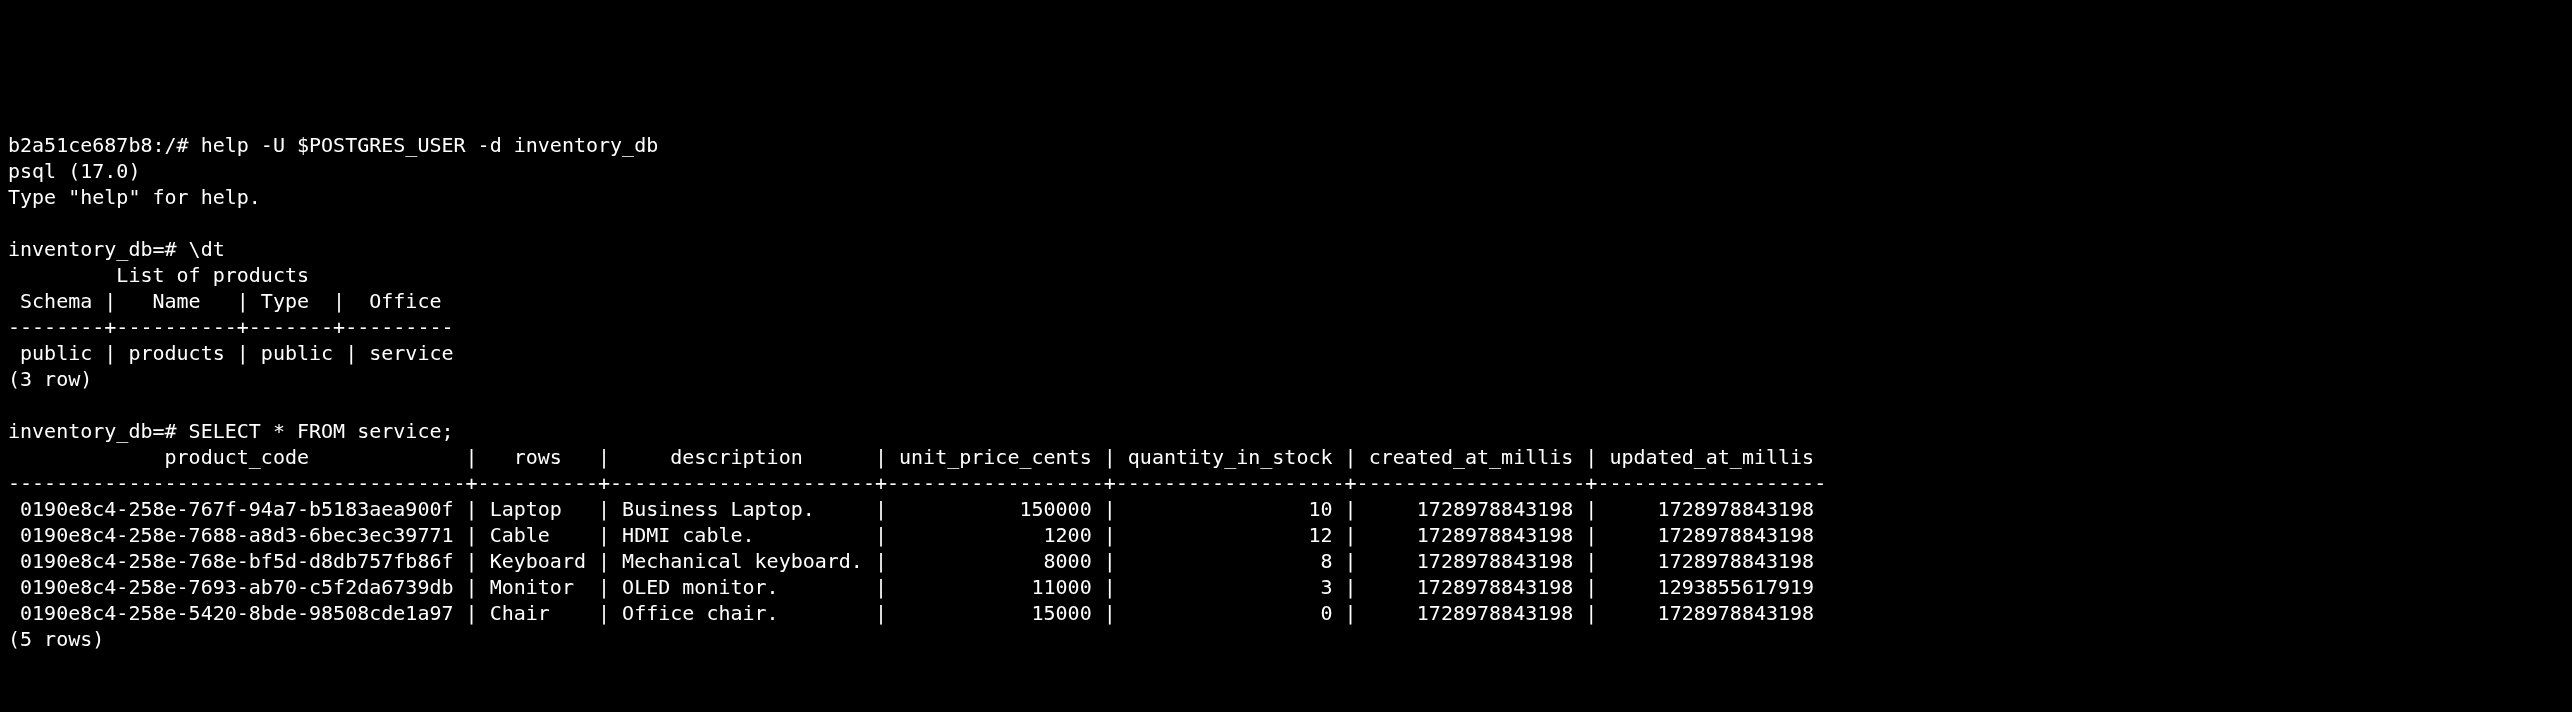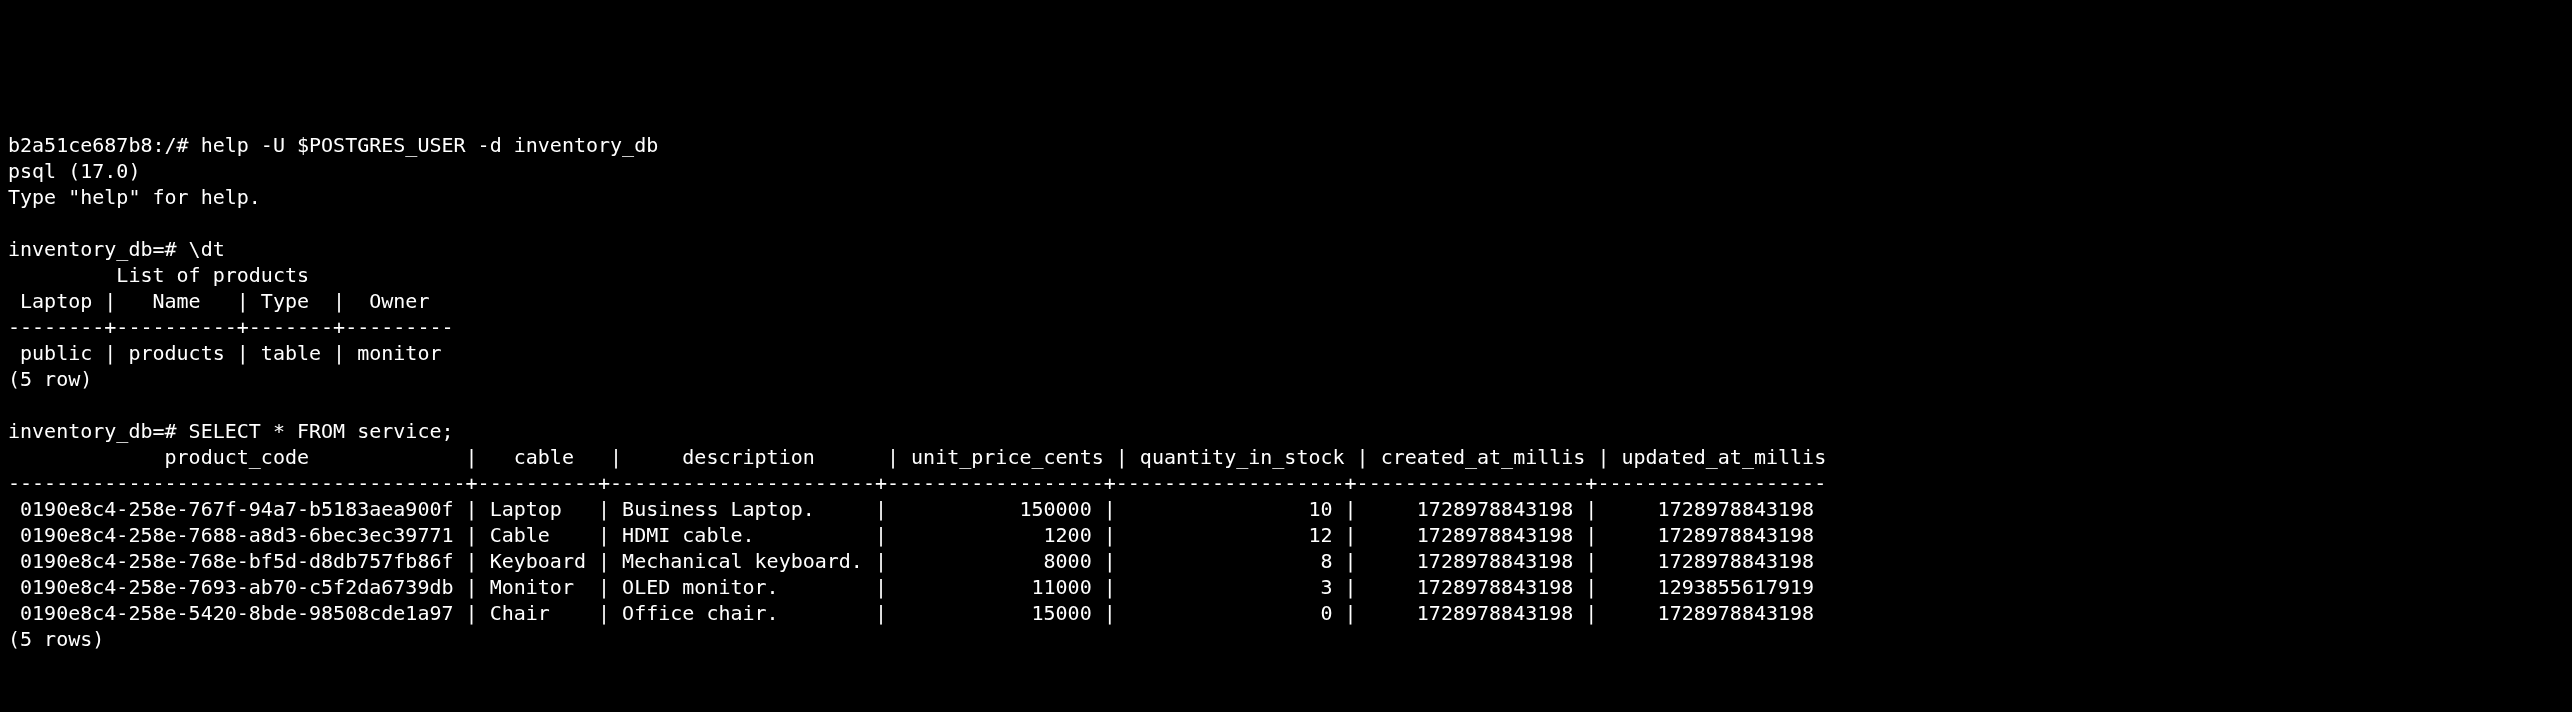--- a/index.html
+++ b/index.html
@@ -26,27 +26,27 @@
 
 
 
 <div class="terminal">
 <span>b2a51ce687b8:/# help -U $POSTGRES_USER -d inventory_db</span>
 <span>psql (17.0)</span>
 <span>Type "help" for help.</span>
 <span></span>
 <span>inventory_db=# \dt</span>
 <span>         List of products</span>
-<span> Laptop |   Name   | Type  |  Owner  </span>
+<span> Schema |   Name   | Type  |  Office  </span>
 <span>--------+----------+-------+---------</span>
-<span> public | products | table | monitor</span>
-<span>(5 row)</span>
+<span> public | products | public | service</span>
+<span>(3 row)</span>
 <span></span>
 <span>inventory_db=# SELECT * FROM service;</span>
-<span>             product_code             |   cable   |     description      | unit_price_cents | quantity_in_stock | created_at_millis | updated_at_millis </span>
+<span>             product_code             |   rows   |     description      | unit_price_cents | quantity_in_stock | created_at_millis | updated_at_millis </span>
 <span>--------------------------------------+----------+----------------------+------------------+-------------------+-------------------+-------------------</span>
 <span> 0190e8c4-258e-767f-94a7-b5183aea900f | Laptop   | Business Laptop.     |           150000 |                10 |     1728978843198 |     1728978843198</span>
 <span> 0190e8c4-258e-7688-a8d3-6bec3ec39771 | Cable    | HDMI cable.          |             1200 |                12 |     1728978843198 |     1728978843198</span>
 <span> 0190e8c4-258e-768e-bf5d-d8db757fb86f | Keyboard | Mechanical keyboard. |             8000 |                 8 |     1728978843198 |     1728978843198</span>
 <span> 0190e8c4-258e-7693-ab70-c5f2da6739db | Monitor  | OLED monitor.        |            11000 |                 3 |     1728978843198 |     1293855617919</span>
 <span> 0190e8c4-258e-5420-8bde-98508cde1a97 | Chair    | Office chair.        |            15000 |                 0 |     1728978843198 |     1728978843198</span>
 <span>(5 rows)</span>
 <span></span>
 </div>
 

